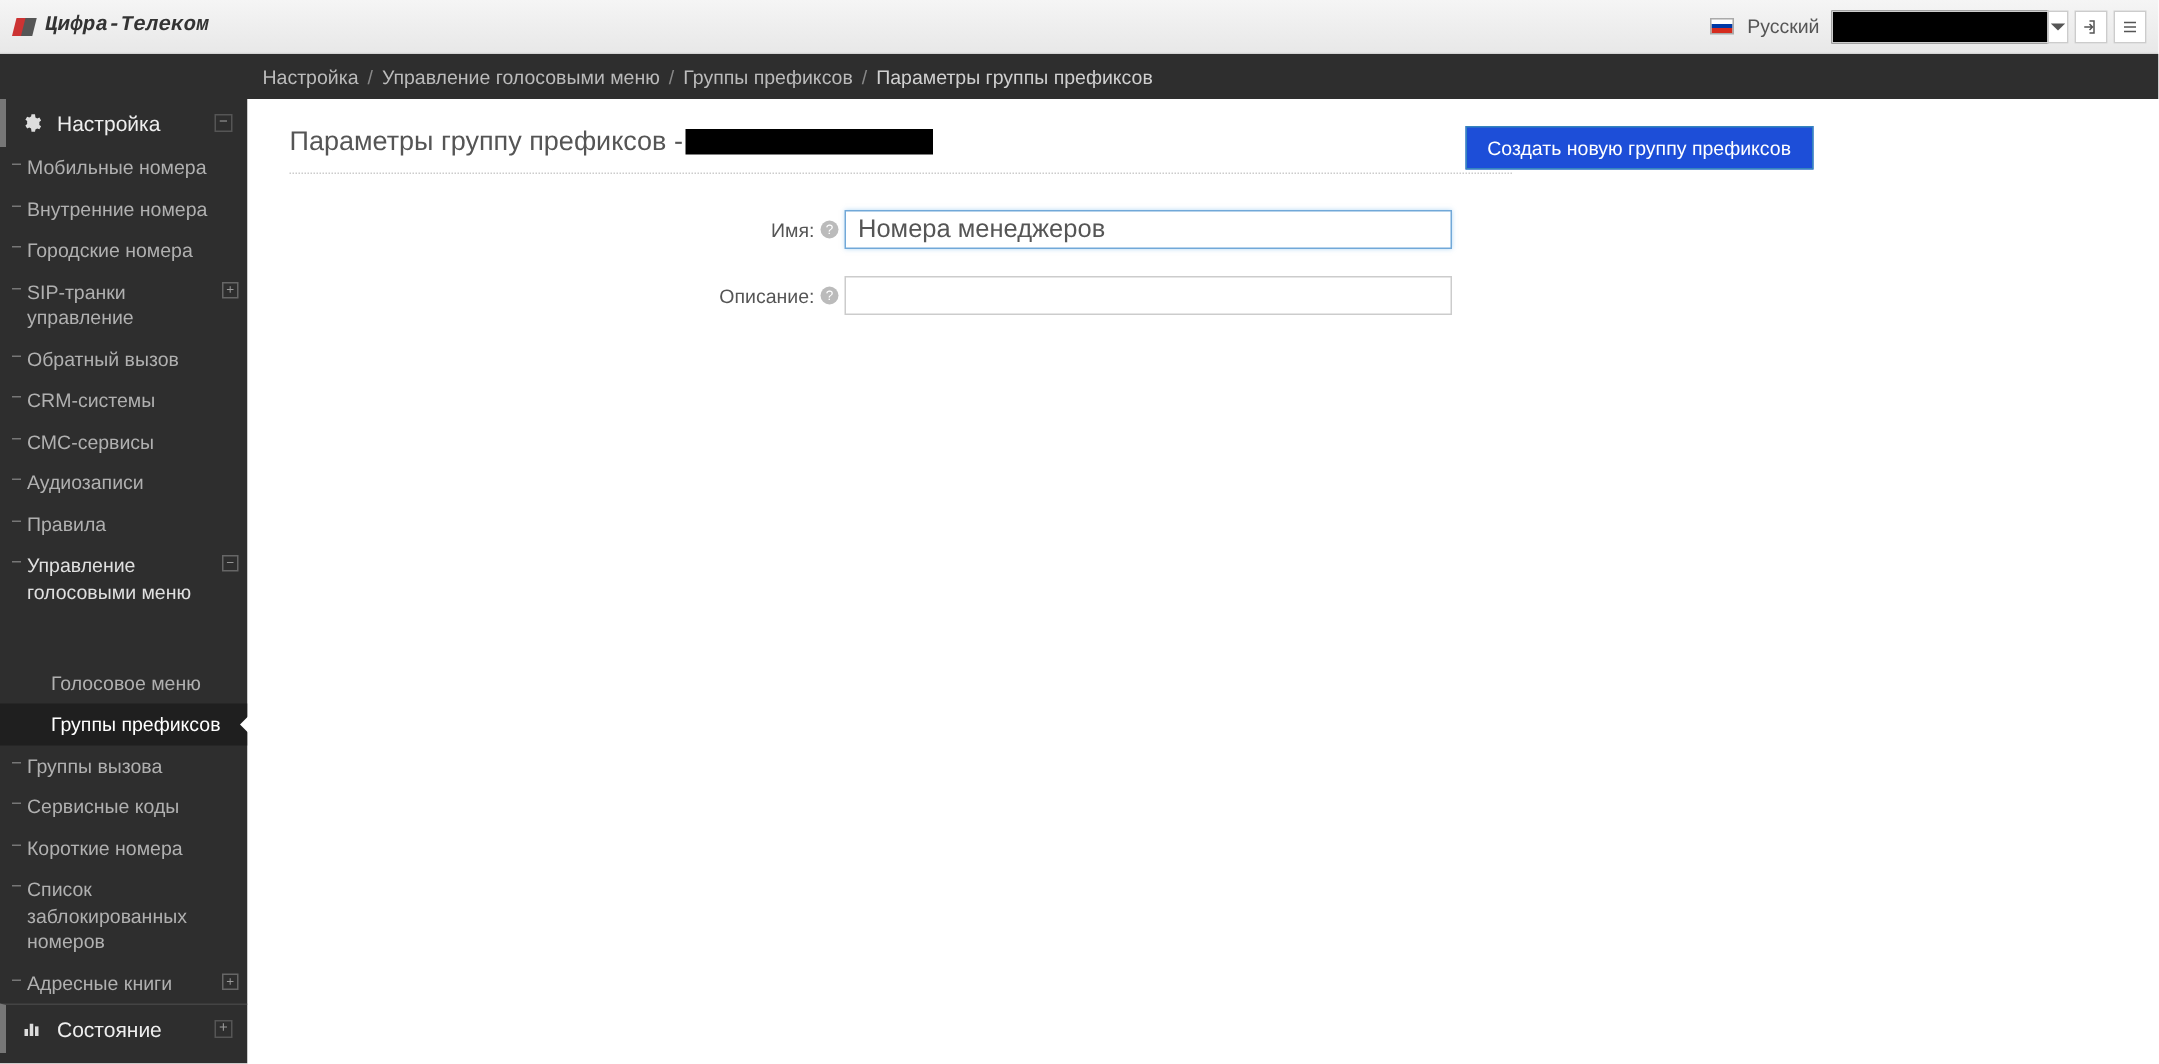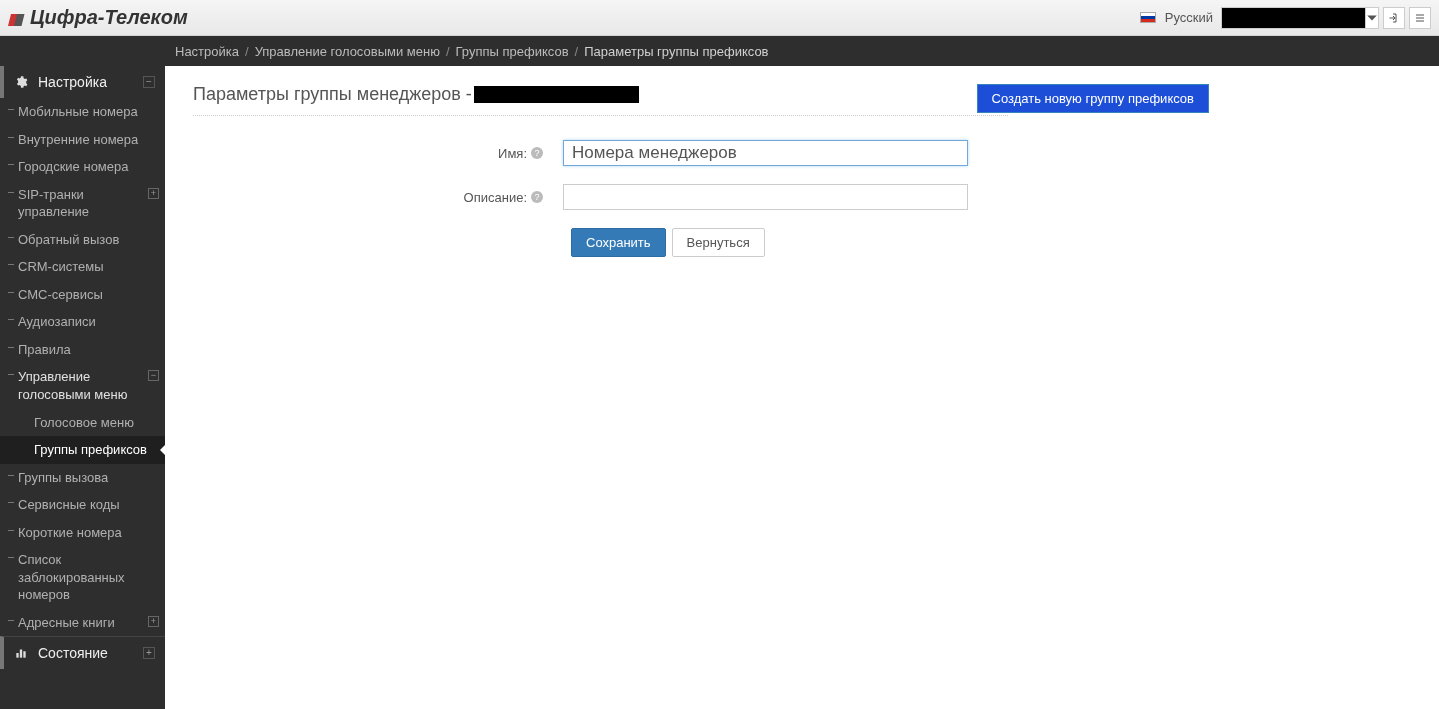--- a/index.html
+++ b/index.html
@@ -17,25 +17,26 @@
 .top-header {
   height: 36px;
   background: linear-gradient(#f5f5f5, #e8e8e8);
   border-bottom: 1px solid #d4d4d4;
   display: flex;
   align-items: center;
   padding: 0 8px;
 }
 .logo {
   display: flex;
-  align-items: flex-end;
+  align-items: flex-start;
   font-weight: bold;
   font-style: italic;
-  font-size: 20px;
+  font-size: 14px;
   color: #333;
+  font-family: Liberation Mono, monospace;
 }
 .logo-mark {
   width: 18px;
   height: 18px;
   margin-right: 4px;
 }
 .top-spacer { flex: 1; }
 .lang { display: flex; align-items: center; gap: 9px; margin-right: 8px; font-size: 13px; color:#555;}
 .flag {
   width: 16px; height: 11px;
@@ -101,21 +102,21 @@
 }
 .side-list li .dash {
   position:absolute; left:8px; top:11px; width:6px; height:1px; background:#777;
 }
 .side-list li.expanded {
   color:#e0e0e0;
 }
 .side-list li .expbox {
   position:absolute; right:6px; top:7px; width:11px; height:11px; border:1px solid #666; font-size:9px; display:flex; align-items:center; justify-content:center; color:#999; line-height:1;
 }
-.side-sub { list-style:none; }
+.side-sub { list-style:none;margin-top:33px; }
 .side-sub li { padding: 5px 8px 5px 34px; color:#b0b0b0; cursor:pointer; line-height:1.35; position:relative;}
 .side-sub li .dash{ left:22px; }
 .side-sub li.active {
   background:#1f1f1f;
   color:#fff;
 }
 .side-sub li.active::after {
   content:"";
   position:absolute;
   right:-1px; top:50%;
@@ -145,21 +146,21 @@
 .title-underline { border-bottom:1px dotted #ccc; margin-top:10px; margin-bottom:24px; width: 815px;}
 
 .create-btn {
   position:absolute; top:18px; right:230px;
   background:#1d4ed8; color:#fff; border:1px solid #3584bd;
   padding:6px 14px; font-size:13px; cursor:pointer;
 }
 
 .form-row { display:flex; align-items:center; margin-bottom:18px; }
 .form-label {
-  width: 370px; text-align:right; padding-right:20px; color:#555; font-size:13px;
+  width: 370px; text-align:right; padding-right:4px; color:#555; font-size:13px;
   display:flex; align-items:center; justify-content:flex-end; gap:4px;
 }
 .help-dot {
   width:12px;height:12px;border-radius:50%;background:#bbb;color:#fff;font-size:9px;
   display:inline-flex;align-items:center;justify-content:center;
 }
 .form-input {
   width: 405px; height: 26px; border:1px solid #71a8d8; padding:2px 8px;
   font-size:17px; color:#555; outline:none;
   box-shadow: 0 0 3px rgba(102,175,233,.5);
@@ -259,39 +260,35 @@
       <span>Состояние</span>
       <span class="collapse">+</span>
     </div>
 
   </div>
 
   <div class="main">
     <button class="create-btn">Создать новую группу префиксов</button>
 
     <h2 class="page-title">
-      <span>Параметры группы менеджеров -</span>
+      <span>Параметры группу префиксов -</span>
       <span class="redact"></span>
     </h2>
     <div class="title-underline"></div>
 
     <div class="form-row">
       <div class="form-label">
         <span>Имя:</span>
         <span class="help-dot">?</span>
       </div>
       <input class="form-input" type="text" value="Номера менеджеров" style="">
     </div>
 
     <div class="form-row">
       <div class="form-label">
         <span>Описание:</span>
         <span class="help-dot">?</span>
       </div>
       <input class="form-input plain" type="text" value="" style="">
     </div>
 
-    <div class="btn-row">
-      <button class="btn btn-primary">Сохранить</button>
-      <button class="btn btn-default">Вернуться</button>
-    </div>
   </div>
 </div>
 
 </body></html>

